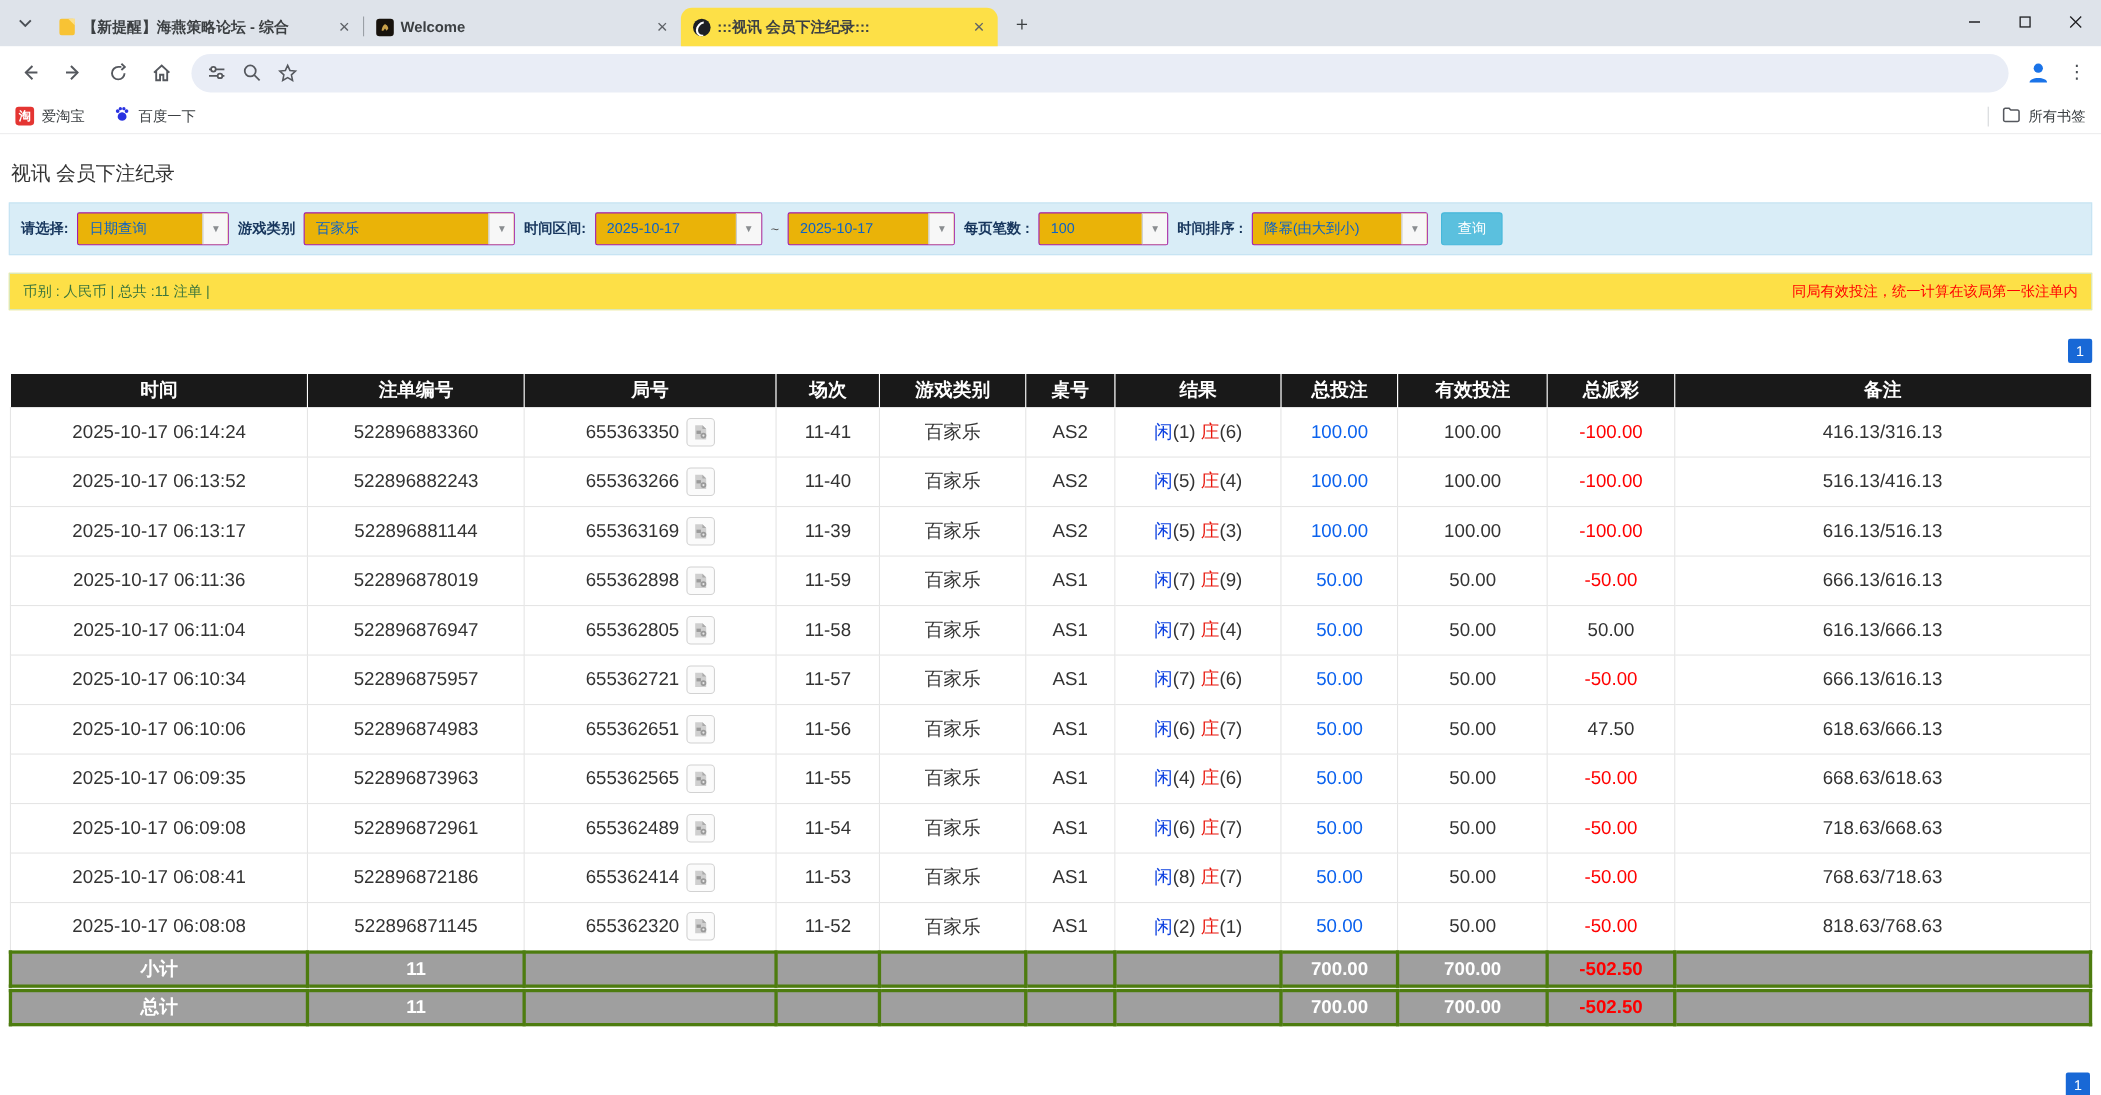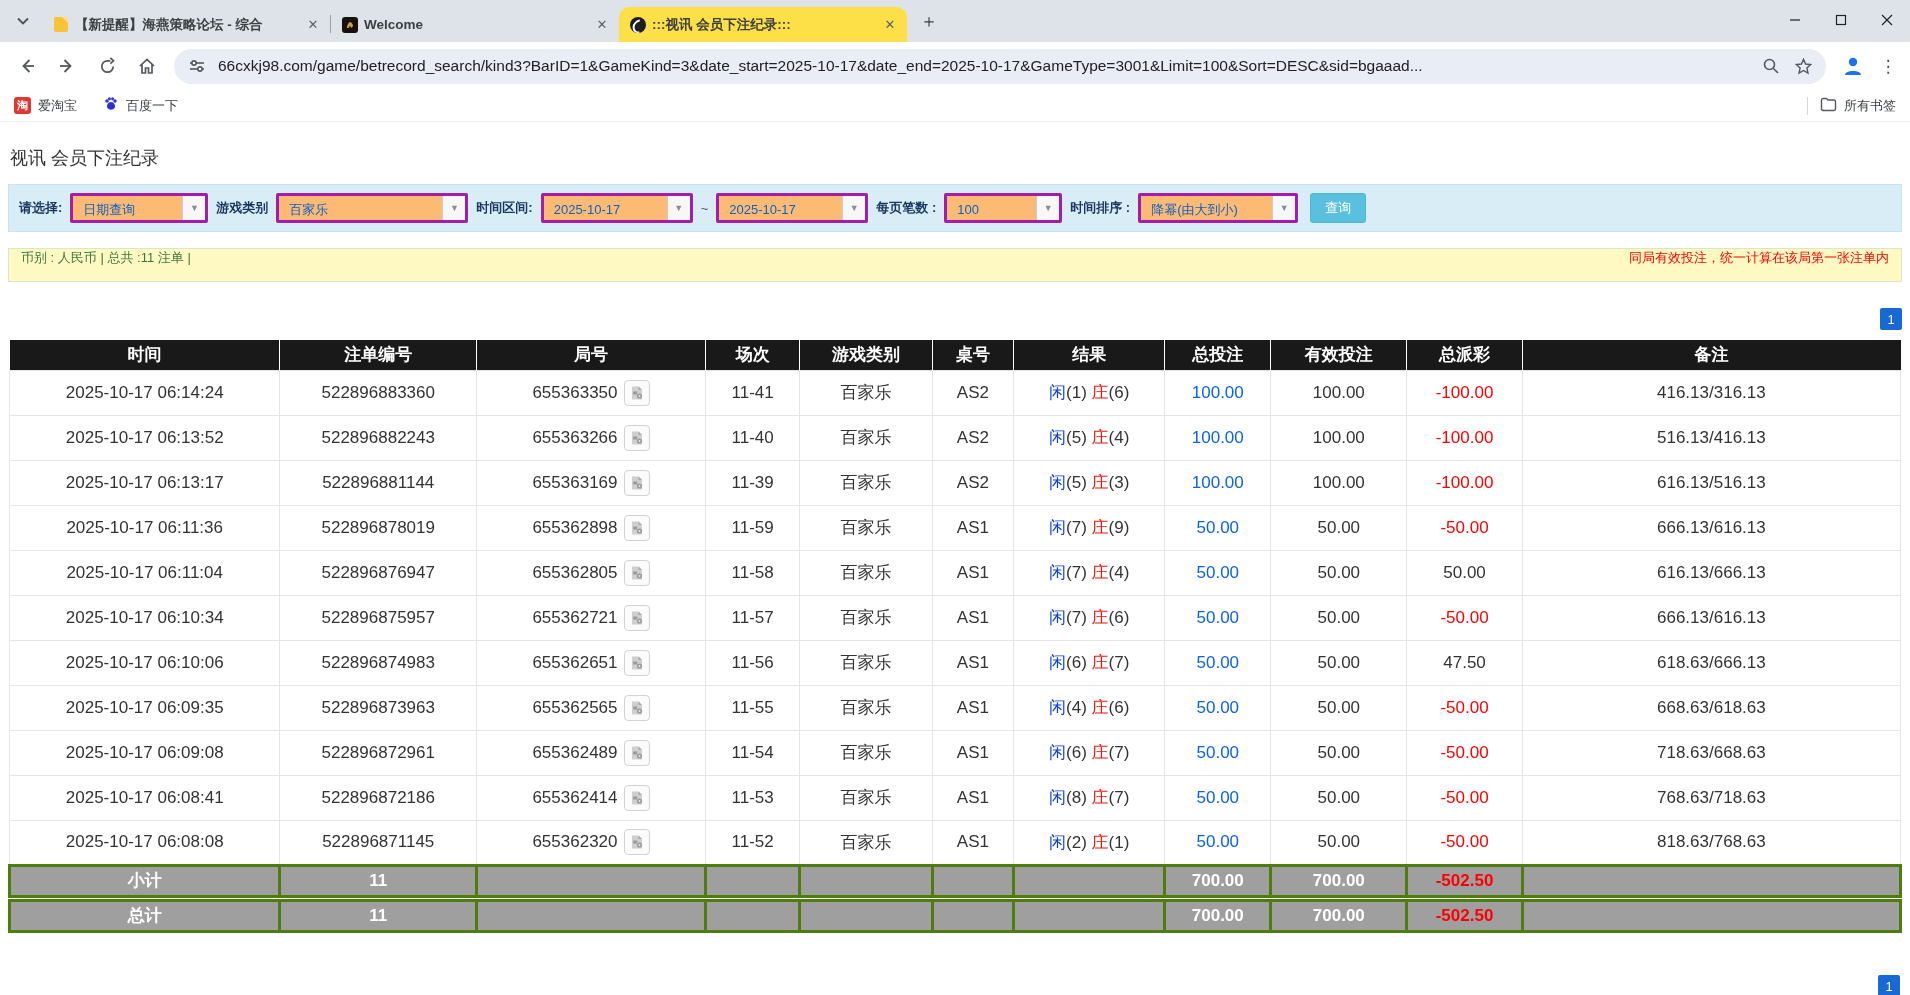--- a/index.html
+++ b/index.html
@@ -38,27 +38,27 @@
   .bm-tao { width:17px; height:17px; background:#e43532; color:#fff; border-radius:3px; font-size:11px; display:flex; align-items:center; justify-content:center; font-weight:bold; }
   .bm-right { margin-left:auto; display:flex; align-items:center; gap:12px; }
   .bm-divider { width:1px; height:18px; background:#d5d7da; }
 
   
   .page { padding:0 8px; }
   .page-title { font-size:18px; color:#333; margin:24px 0 14px 2px; }
 
   .filterbar { background:#d9edf7; border:1px solid #c5e3f2; height:48px; display:flex; align-items:center; padding:0 10px; gap:8px; }
   .f-label { font-size:13px; font-weight:bold; color:#17365d; white-space:nowrap; }
-  .sel { display:flex; height:30px; background:#fdba74; border:3px solid #a21caf; border-radius:2px; cursor:pointer; }
+  .sel { display:flex; height:30px; background:#eab308; border:1px solid #a21caf; border-radius:2px; cursor:pointer; }
   .sel .val { padding:0 10px; line-height:28px; font-size:13px; color:#0a62c9; white-space:nowrap; flex:1; }
   .sel .arr { width:23px; border-left:1px solid #c9cccf; background:#f7f7f7; display:flex; align-items:center; justify-content:center; color:#8a8d90; font-size:9px; }
   .tilde { font-size:13px; color:#555; }
   .btn-search { height:30px; padding:0 14px; background:#5bc0de; border:1px solid #46b8da; border-radius:3px; color:#fff; font-size:13px; cursor:pointer; margin-left:4px; }
 
-  .infobar { margin-top:16px; background:#fef9c3; border:1px solid #d6e9c6; height:34px; display:flex; padding:0 12px; font-size:13px; }
+  .infobar { margin-top:16px; background:#fde047; border:1px solid #d6e9c6; height:34px; display:flex; align-items:center; padding:0 12px; font-size:13px; }
   .info-left { color:#3c763d; }
   .info-right { margin-left:auto; color:#ff0000; }
 
   .pag-row { display:flex; justify-content:flex-end; margin:26px 0 10px 0; }
   .pag-box { min-width:22px; height:22px; background:#1868d6; color:#fff; font-size:13px; display:flex; align-items:center; justify-content:center; border-radius:2px; cursor:pointer; padding:0 4px; }
   .pag-bottom { position:absolute; right:10px; top:975px; }
 
   table.bet { width:100%; border-collapse:collapse; table-layout:fixed; font-size:17px; color:#333; }
   table.bet thead th { background:#191919; color:#fff; font-weight:bold; height:30px; border-left:1px solid #fff; text-align:center; }
   table.bet thead th:first-child { border-left:none; }
@@ -153,21 +153,20 @@
     </div>
   <div class="omnibox">
     <span class="omni-icon">
         <svg width="18" height="18" viewBox="0 0 18 18">
           <line x1="2" y1="6" x2="16" y2="6" stroke="#55585e" stroke-width="1.6"></line>
           <circle cx="6" cy="6" r="2.1" fill="#fff" stroke="#55585e" stroke-width="1.6"></circle>
           <line x1="2" y1="12" x2="16" y2="12" stroke="#55585e" stroke-width="1.6"></line>
           <circle cx="12" cy="12" r="2.1" fill="#fff" stroke="#55585e" stroke-width="1.6"></circle>
         </svg>
       </span>
-    <span class="omni-url">66cxkj98.com/game/betrecord_search/kind3?BarID=1&amp;GameKind=3&amp;date_start=2025-10-17&amp;date_end=2025-10-17&amp;GameType=3001&amp;Limit=100&amp;Sort=DESC&amp;sid=bgaaad...</span>
     <span class="omni-icon">
         <svg width="18" height="18" viewBox="0 0 18 18">
           <circle cx="7.5" cy="7.5" r="5" fill="none" stroke="#55585e" stroke-width="1.6"></circle>
           <line x1="11.2" y1="11.2" x2="16" y2="16" stroke="#55585e" stroke-width="1.6"></line>
         </svg>
       </span>
     <span class="omni-icon">
         <svg width="19" height="19" viewBox="0 0 20 20">
           <path d="M10 2.5 L12.2 7.4 L17.5 8 L13.6 11.6 L14.7 16.9 L10 14.2 L5.3 16.9 L6.4 11.6 L2.5 8 L7.8 7.4 Z" fill="none" stroke="#55585e" stroke-width="1.5"></path>
         </svg>

